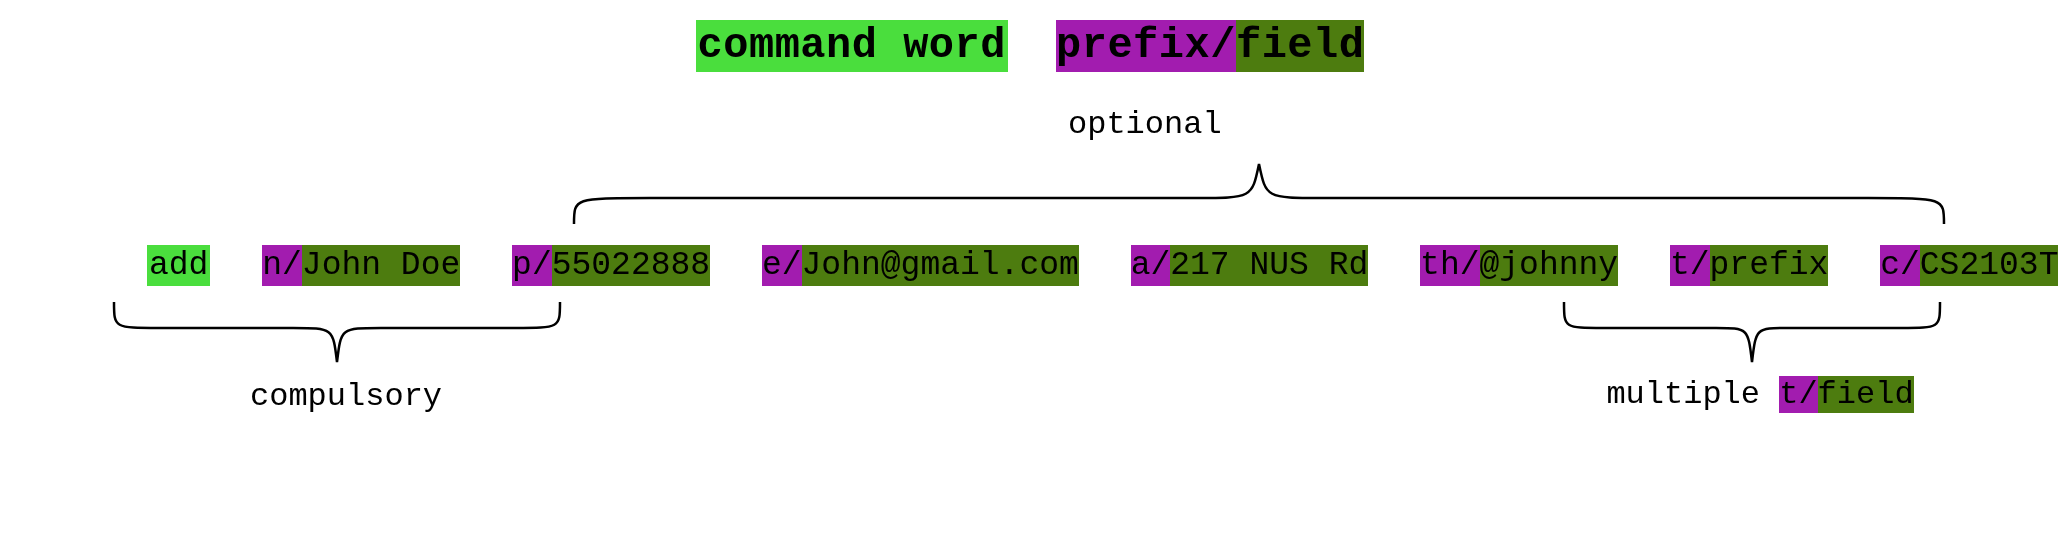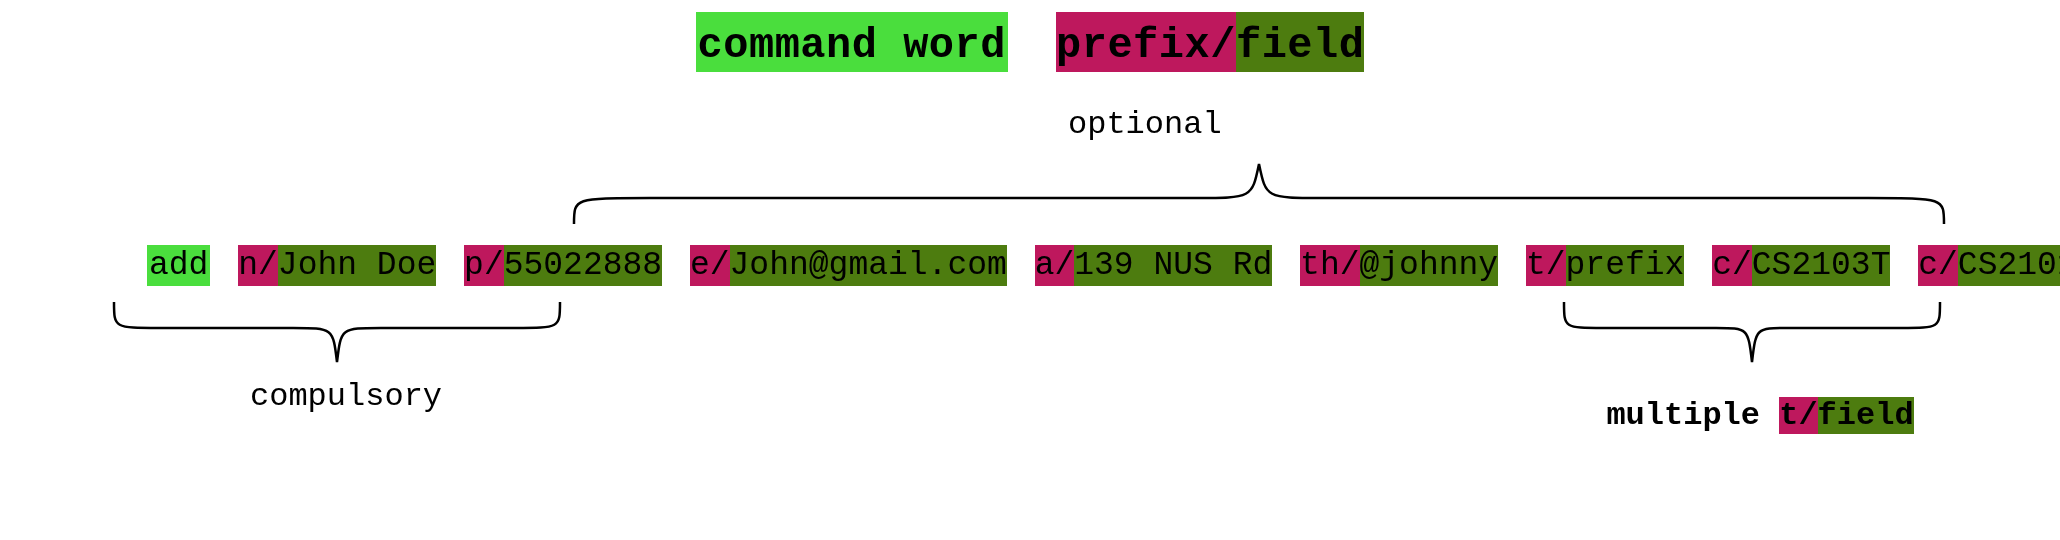--- a/index.html
+++ b/index.html
@@ -23,39 +23,39 @@
     top: 22px;
     left: 0;
     width: 100%;
     text-align: center;
     font-size: 42px;
     font-weight: 700;
     letter-spacing: 0.5px;
   }
   .legend .gap { display: inline-block; width: 48px; }
   .hl-green { background: #4ade3d; padding: 2px 2px; }
-  .hl-yellow { background: #be185d; padding: 2px 0; }
+  .hl-yellow { background: #a21caf; padding: 2px 0; }
   .hl-cyan { background: #4d7c0f; padding: 2px 0; }
-  .legend .hl-green, .legend .hl-yellow, .legend .hl-cyan { padding-top:10px; padding-bottom:2px; }
+  .legend .hl-green, .legend .hl-yellow, .legend .hl-cyan { padding-top:2px; padding-bottom:2px; }
   .ann {
     position: absolute;
     font-size: 32px;
     font-weight: 400;
     white-space: nowrap;
   }
   .cmdline {
     position: absolute;
     top: 246px;
     font-size: 33px;
     font-weight: 400;
     white-space: nowrap;
   }
   .cmdline span { line-height: 1.2; }
   .seg { display:inline-block;margin-left:32px; }
-  .seg + .seg { margin-left: 8px; }
+  .seg + .seg { margin-left: 32px; }
   .brace-svg { position: absolute; pointer-events: none; }
   .brace-svg path { fill: none; stroke: #000; stroke-width: 2.5; }
   .note {
     position: absolute;
     font-size: 32px;
     line-height: 1.2;
     text-align: center;
   }
   .note .hl-yellow, .note .hl-cyan { padding: 0 0; }
   .ann-opt { top: 106px; left: 1068px; }
@@ -73,35 +73,35 @@
 
   <svg class="brace-svg" style="left:570px; top:158px;" width="1378" height="70" viewBox="0 0 1378 70">
     <path d="M 4 66 C 4 40 4 40 80 40 L 625 40 C 682 40 682 40 689 6 C 696 40 696 40 753 40 L 1298 40 C 1374 40 1374 40 1374 66"></path>
   </svg>
 
   <div class="cmdline" style="left:115px;">
     <span class="seg"><span class="hl-green">add</span></span>
     <span class="seg"><span class="hl-yellow">n/</span><span class="hl-cyan">John Doe</span></span>
     <span class="seg"><span class="hl-yellow">p/</span><span class="hl-cyan">55022888</span></span>
     <span class="seg"><span class="hl-yellow">e/</span><span class="hl-cyan">John@gmail.com</span></span>
-    <span class="seg"><span class="hl-yellow">a/</span><span class="hl-cyan">139 NUS Rd</span></span>
+    <span class="seg"><span class="hl-yellow">a/</span><span class="hl-cyan">217 NUS Rd</span></span>
     <span class="seg"><span class="hl-yellow">th/</span><span class="hl-cyan">@johnny</span></span>
     <span class="seg"><span class="hl-yellow">t/</span><span class="hl-cyan">prefix</span></span>
     <span class="seg"><span class="hl-yellow">c/</span><span class="hl-cyan">CS2103T</span></span>
     <span class="seg"><span class="hl-yellow">c/</span><span class="hl-cyan">CS2101</span></span>
   </div>
 
   <svg class="brace-svg" style="left:110px; top:298px;" width="454" height="70" viewBox="0 0 454 70">
     <path d="M 4 4 C 4 30 4 30 50 30 L 183 30 C 223 30 223 30 227 64 C 231 30 231 30 271 30 L 404 30 C 450 30 450 30 450 4"></path>
   </svg>
   <div class="ann" style="top:378px; left:250px;">compulsory</div>
 
   <svg class="brace-svg" style="left:1560px; top:298px;" width="384" height="70" viewBox="0 0 384 70">
     <path d="M 4 4 C 4 30 4 30 44 30 L 156 30 C 188 30 188 30 192 64 C 196 30 196 30 228 30 L 340 30 C 380 30 380 30 380 4"></path>
   </svg>
 
-  <div class="note" style="top:397px; left:1590px; width:340px;font-weight:bold;">
+  <div class="note" style="top:376px; left:1590px; width:340px;">
     <div>
       <span>multiple </span><span class="hl-yellow">t/</span><span class="hl-cyan">field</span>
     </div>
   </div>
 
 </div>
 
 </body></html>

